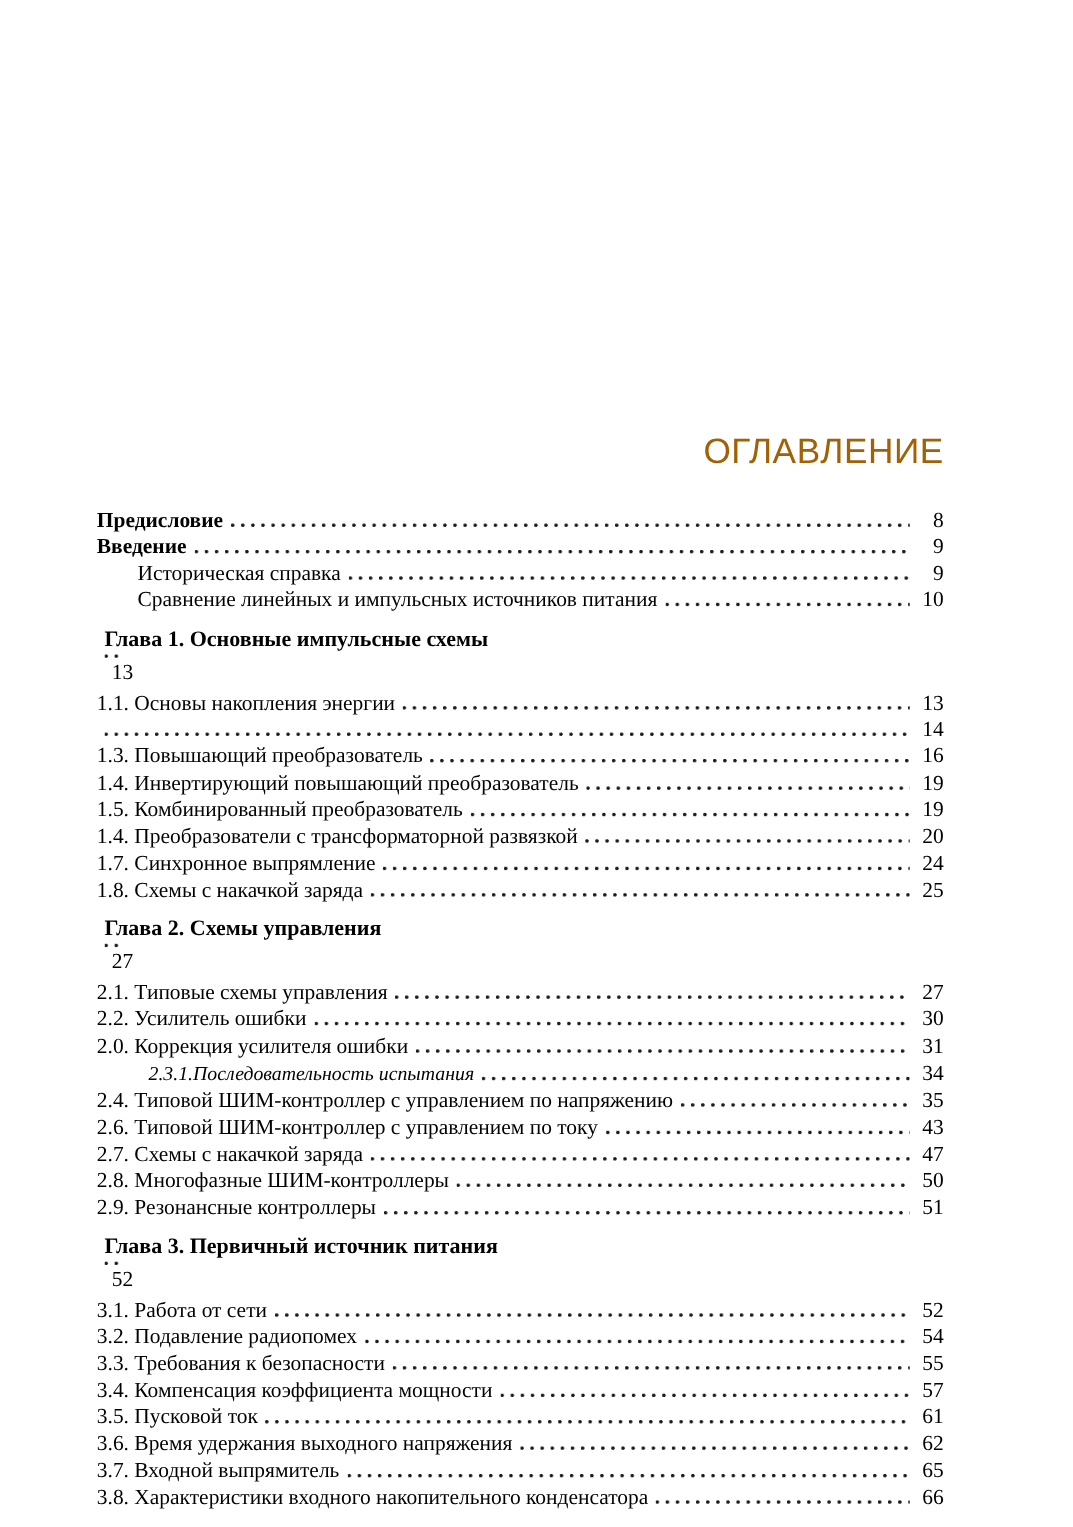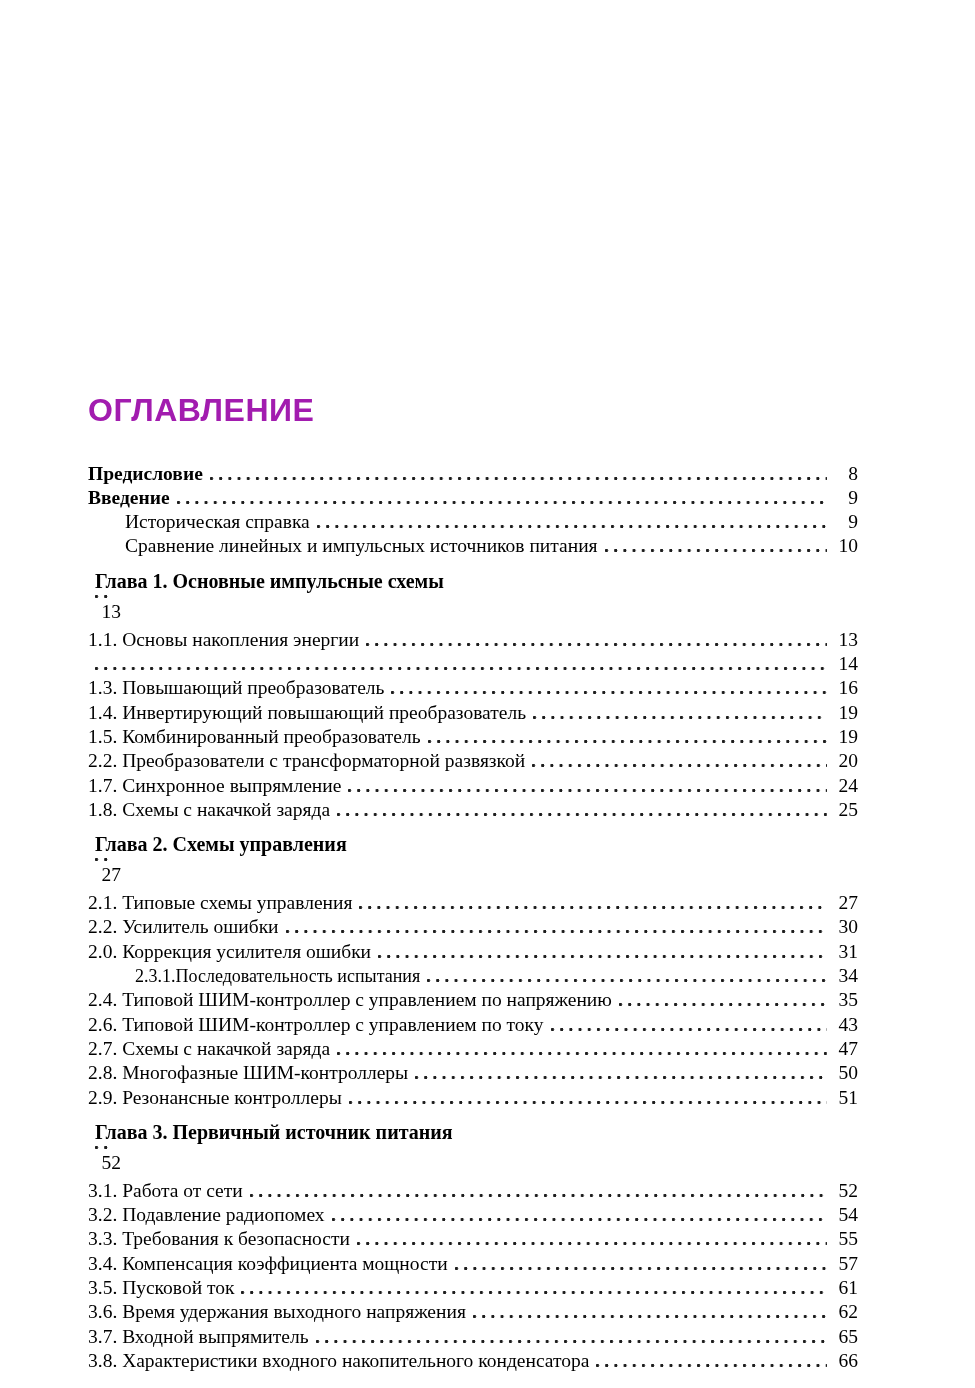--- a/index.html
+++ b/index.html
@@ -14,25 +14,26 @@
     margin: 0 auto;
     background: #ffffff;
     color: #000000;
     box-sizing: border-box;
     padding: 394px 117px 0 88px;
     overflow: hidden;
   }
   .doc-title {
     margin: 0 0 34px 0;
     font-family: "Liberation Sans", "DejaVu Sans", sans-serif;
-    font-weight: bold;
+    font-weight: normal;
     font-size: 32px;
     line-height: 1.05;
     letter-spacing: 0.5px;
-    color: #a21caf;
+    color: #a16207;
+    text-align: right;
   }
   .toc-list {
     font-family: "Liberation Serif", "DejaVu Serif", serif;
     font-size: 19.5px;
     color: #000000;
   }
   .row {
     display: flex;
     align-items: baseline;
     line-height: 24.3px;
@@ -69,21 +70,21 @@
     flex-direction: column;
   }
   .row.style-chapter .label {
     font-weight: bold;
     font-size: 20px;
   }
   .row.style-subitem {
     font-size: 18px;
   }
   .row.indent-1 .label { padding-left: 37px; }
-  .row.indent-2 .label { padding-left: 47px; }
+  .row.indent-2 .label { padding-left: 47px; font-style: italic; }
 </style>
 </head>
 <body>
 
 <div class="doc-page">
   <h1 class="doc-title">ОГЛАВЛЕНИЕ</h1>
   <div class="toc-list" id="toc-list">
       <div class="row style-bold indent-0">
     <span class="label">Предисловие</span>
     <span class="leader"></span>
@@ -127,21 +128,21 @@
     <span class="label">1.4. Инвертирующий повышающий преобразователь</span>
     <span class="leader"></span>
     <span class="pagenum">19</span>
   </div>
       <div class="row style-item indent-0">
     <span class="label">1.5. Комбинированный преобразователь</span>
     <span class="leader"></span>
     <span class="pagenum">19</span>
   </div>
       <div class="row style-item indent-0">
-    <span class="label">2.2. Преобразователи с трансформаторной развязкой</span>
+    <span class="label">1.4. Преобразователи с трансформаторной развязкой</span>
     <span class="leader"></span>
     <span class="pagenum">20</span>
   </div>
       <div class="row style-item indent-0">
     <span class="label">1.7. Синхронное выпрямление</span>
     <span class="leader"></span>
     <span class="pagenum">24</span>
   </div>
       <div class="row style-item indent-0">
     <span class="label">1.8. Схемы с накачкой заряда</span>

